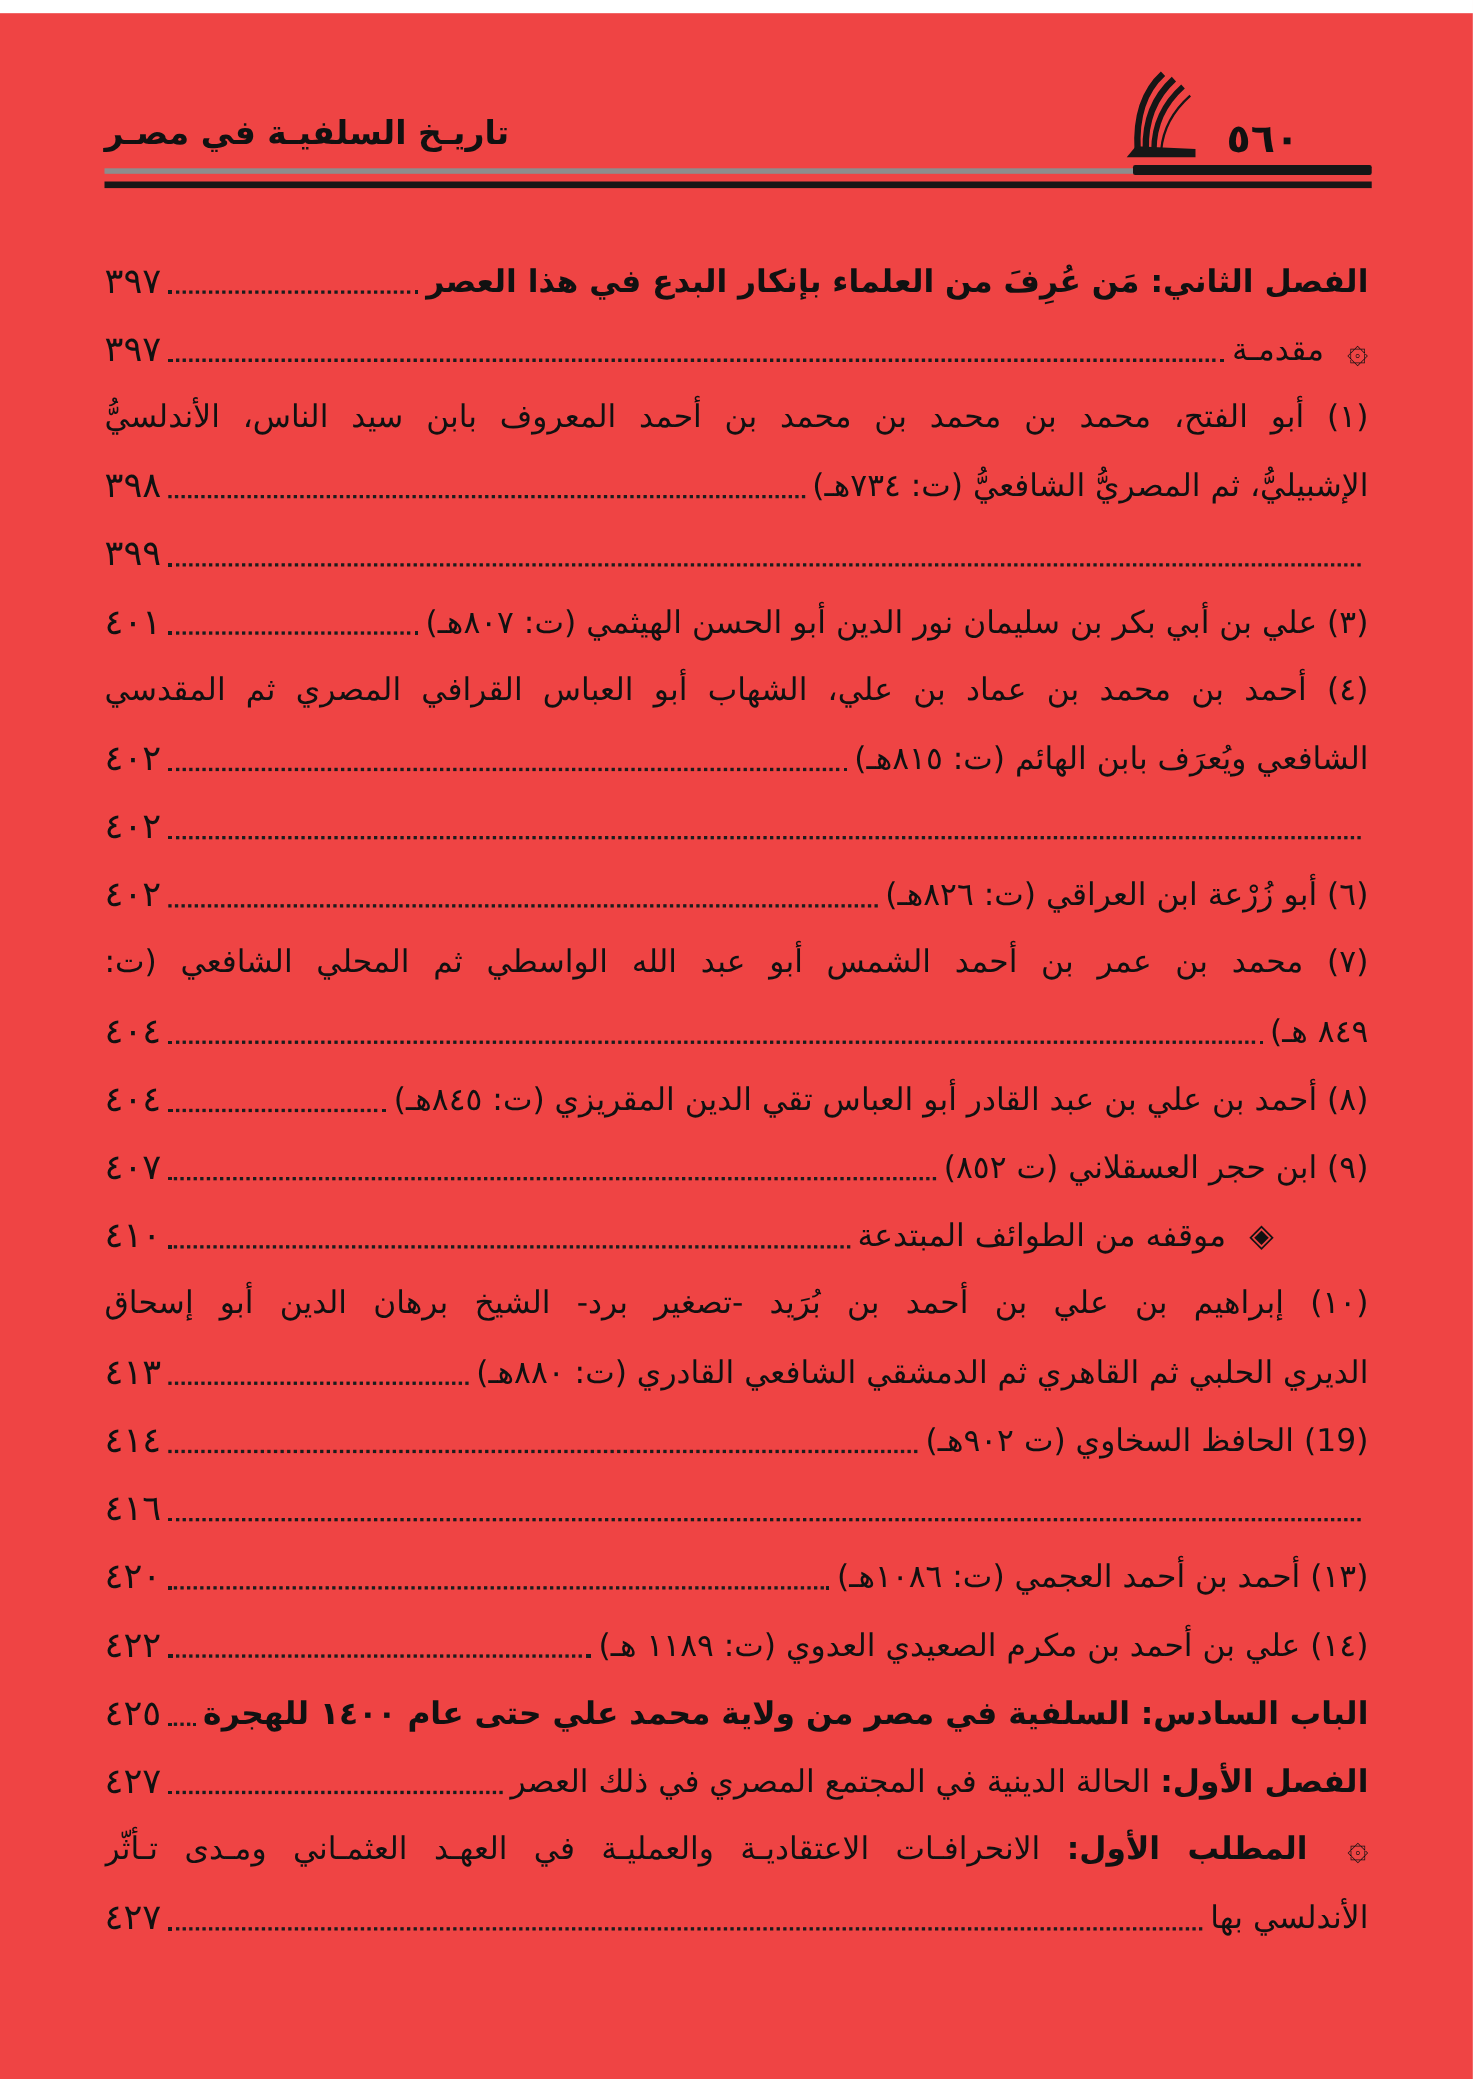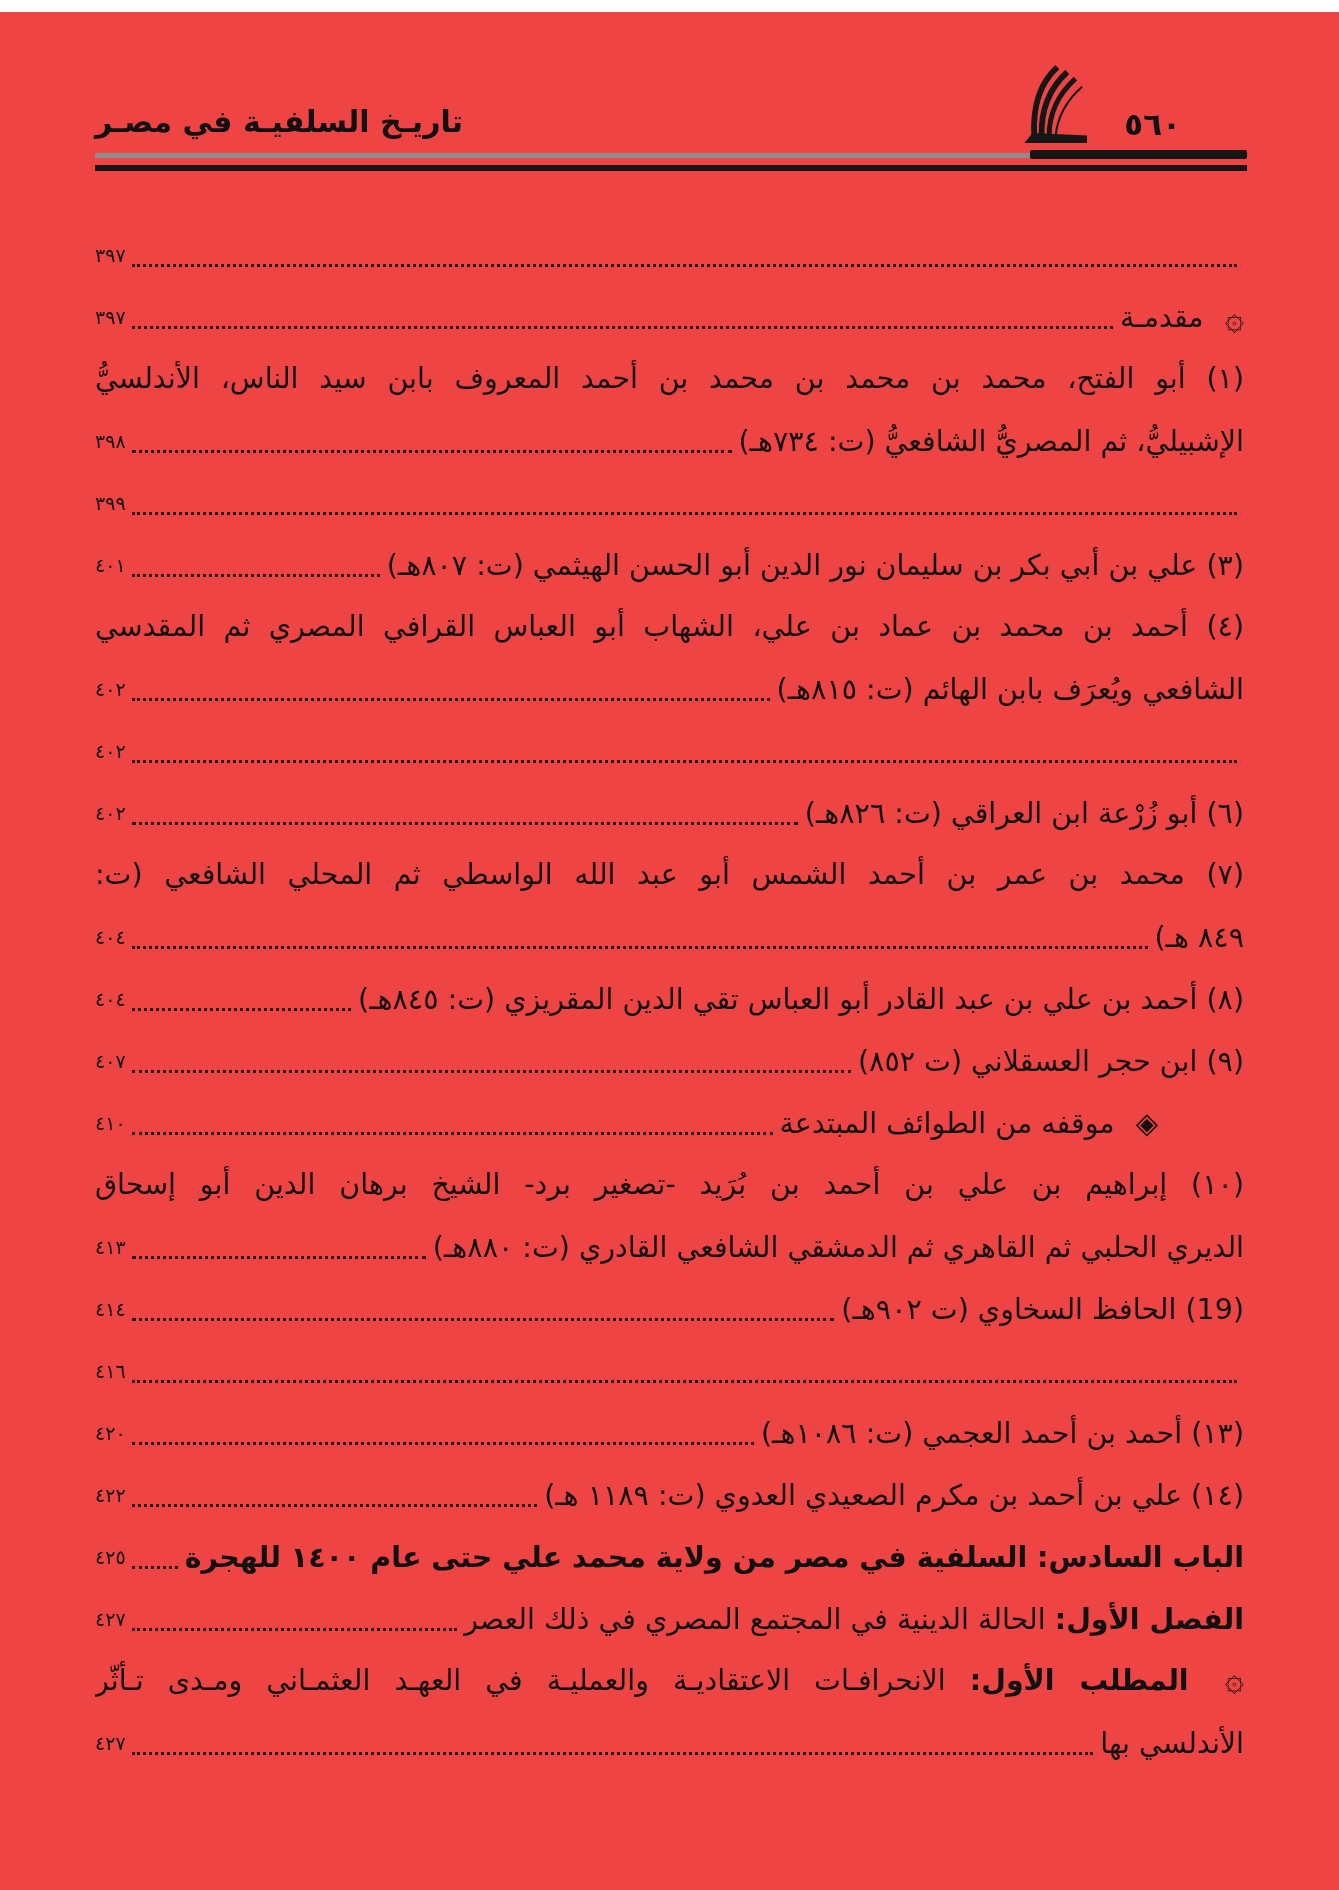--- a/index.html
+++ b/index.html
@@ -10,21 +10,21 @@
     direction:rtl;
   }
   
   .hdr-title {
     position:absolute; left:95px; top:92px;
     font-size:30px; font-weight:bold; letter-spacing:0;
     direction:rtl;
   }
   .hdr-num {
     position:absolute; right:158px; top:94px;
-    font-size:31px; font-weight:bold;
+    font-size:36px; font-weight:bold;
   }
   .hdr-icon { position:absolute; right:252px; top:44px; width:66px; height:98px; }
   .rule-gray  { position:absolute; left:95px;  top:141px; width:945px;  height:5px; background:#8d8d8d; }
   .rule-base  { position:absolute; right:92px; top:138px; width:217px;  height:9px; background:#161616; border-radius:2px; }
   .rule-black { position:absolute; left:95px;  top:153px; width:1152px; height:6px; background:#161616; }
 
   
   .toc { position:absolute; top:212px; right:95px; left:95px; }
   .entry { margin:0; }
   .line {
@@ -41,21 +41,21 @@
   .lbl { font-weight:bold; }
   .bold .txt, .bold .lbl { font-weight:bold; }
   .blt { font-size:33px; margin-left:12px; line-height:1; }
   .blt.diamond { font-size:29px; }
   .indent { padding-right:86px; }
   .dots {
     flex:1 1 auto; min-width:10px; height:0;
     border-bottom:3px dotted #1c1c1c;
     align-self:flex-end; margin:0 7px 19px 6px;
   }
-  .pg { font-size:19px; }
+  .pg { font-size:32px; }
 </style>
 </head>
 <body>
 
 <div class="page">
 
   <div class="hdr-title">تاريـخ السلفيـة في مصـر</div>
 
   <svg class="hdr-icon" viewBox="0 0 80 100" xmlns="http://www.w3.org/2000/svg" aria-hidden="true">
     <path d="M4 96 L80 96 L80 87 L14 84 Z" fill="#161616"></path>
@@ -67,20 +67,21 @@
 
   <div class="hdr-num">٥٦٠</div>
 
   <div class="rule-gray"></div>
   <div class="rule-base"></div>
   <div class="rule-black"></div>
 
   <div class="toc">
       <div class="entry bold">
         <div class="line">
+          <span class="txt">الفصل الثاني: مَن عُرِفَ من العلماء بإنكار البدع في هذا العصر</span>
           <span class="dots"></span>
           <span class="pg">٣٩٧</span>
         </div>
       </div>
       <div class="entry">
         <div class="line"><span class="blt star">۞</span>&nbsp;<span class="txt">مقدمـة</span><span class="dots"></span><span class="pg">٣٩٧</span></div>
       </div>
       <div class="entry">
         <div class="line just"><span class="txt">(١) أبو الفتح، محمد بن محمد بن محمد بن أحمد المعروف بابن سيد الناس، الأندلسيُّ</span></div>
         <div class="line">

